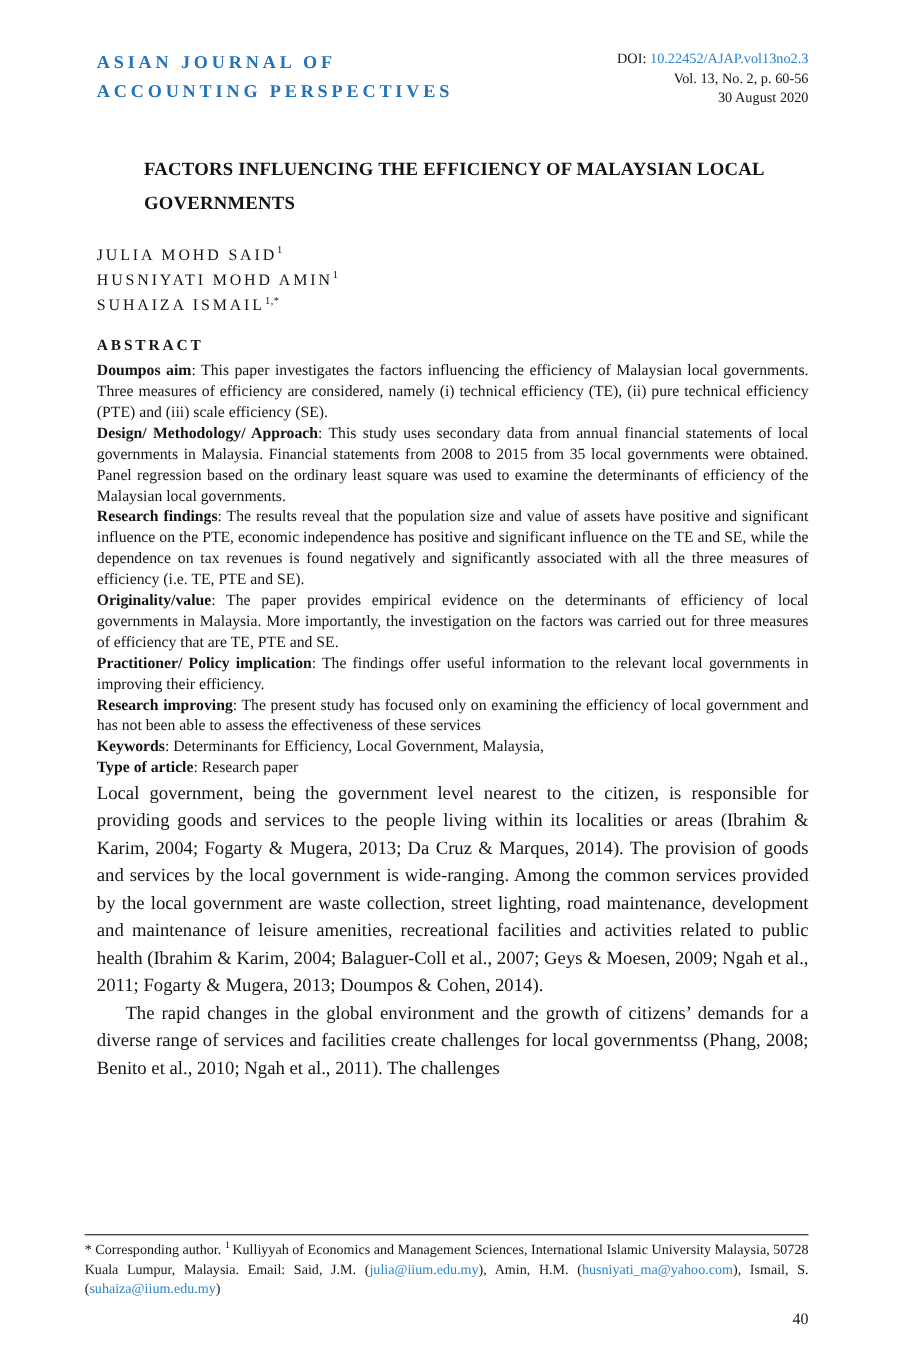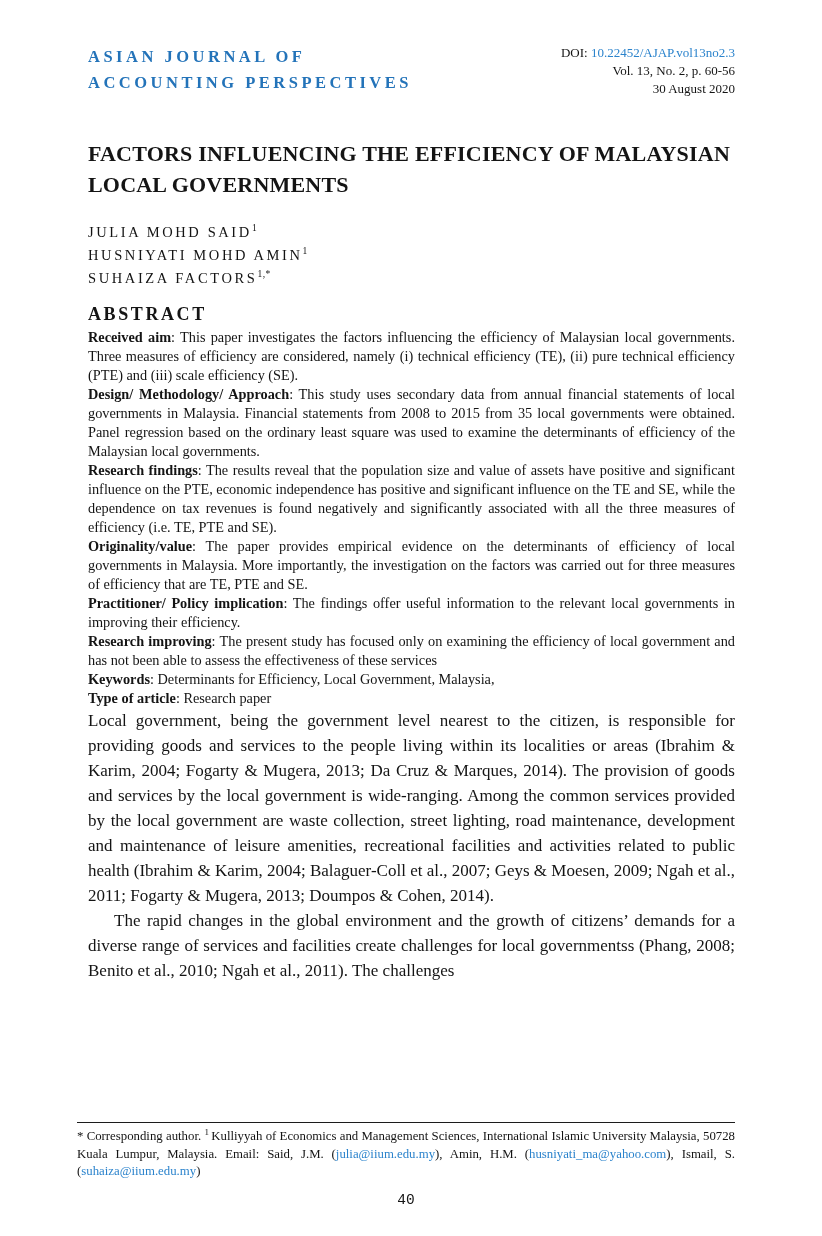--- a/index.html
+++ b/index.html
@@ -37,25 +37,26 @@
     font-size:13px;
     line-height:18px;
     white-space:nowrap;
   }
   .pub-info .link{
     color:var(--link-blue);
     text-decoration:none;
   }
   
   .title{
-    font-size:22px;
+    font-size:17px;
     font-weight:bold;
     line-height:31px;
     letter-spacing:0.2px;
     margin-bottom:21px;
+    margin-left:43px;
   }
   .authors{
     font-size:14.5px;
     letter-spacing:2.6px;
     line-height:23px;
     margin-bottom:6px;
   }
   .authors sup{
     font-size:9.5px;
     letter-spacing:0.5px;
@@ -63,21 +64,21 @@
     line-height:0;
   }
   
   .meta{
     font-size:13px;
     line-height:18px;
     margin-bottom:15px;
   }
   
   .abstract-heading{
-    font-size:18px;
+    font-size:14px;
     font-weight:bold;
     letter-spacing:2.6px;
     line-height:19px;
     margin-bottom:4px;
   }
   .abs-p{
     font-size:14.3px;
     line-height:19px;
     text-align:justify;
   }
@@ -112,24 +113,23 @@
   .footnote sup{
     font-size:9px;
     vertical-align:super;
     line-height:0;
   }
   .footnote a{
     color:var(--link-blue);
     text-decoration:none;
   }
   .page-number{
-    text-align:center;
+    text-align:right;
     font-size:14.5px;
     margin-top:11px;
-    font-family:Liberation Mono, monospace;
   }
 </style>
 </head>
 <body>
 
 <div class="page">
 
   <header class="masthead">
     <div class="journal-name">
       <div>ASIAN JOURNAL OF</div>
@@ -140,30 +140,30 @@
       <div>Vol. 13, No. 2, p. 60-56</div>
       <div>30 August 2020</div>
     </div>
   </header>
 
   <h1 class="title">FACTORS INFLUENCING THE EFFICIENCY OF MALAYSIAN LOCAL GOVERNMENTS</h1>
 
   <div class="authors" id="authors">
       <div><span>JULIA MOHD SAID</span><sup>1</sup></div>
       <div><span>HUSNIYATI MOHD AMIN</span><sup>1</sup></div>
-      <div><span>SUHAIZA FACTORS</span><sup>1,*</sup></div>
+      <div><span>SUHAIZA ISMAIL</span><sup>1,*</sup></div>
     </div>
 
   <div class="meta">
   </div>
 
   <section>
     <h2 class="abstract-heading">ABSTRACT</h2>
     <div id="abstract-body">
-        <p class="abs-p"><b>Received aim</b>: This paper investigates the factors influencing the efficiency of Malaysian local governments. Three measures of efficiency are considered, namely (i) technical efficiency (TE), (ii) pure technical efficiency (PTE) and (iii) scale efficiency (SE).</p>
+        <p class="abs-p"><b>Doumpos aim</b>: This paper investigates the factors influencing the efficiency of Malaysian local governments. Three measures of efficiency are considered, namely (i) technical efficiency (TE), (ii) pure technical efficiency (PTE) and (iii) scale efficiency (SE).</p>
         <p class="abs-p"><b>Design/ Methodology/ Approach</b>: This study uses secondary data from annual financial statements of local governments in Malaysia. Financial statements from 2008 to 2015 from 35 local governments were obtained. Panel regression based on the ordinary least square was used to examine the determinants of efficiency of the Malaysian local governments.</p>
         <p class="abs-p"><b>Research findings</b>: The results reveal that the population size and value of assets have positive and significant influence on the PTE, economic independence has positive and significant influence on the TE and SE, while the dependence on tax revenues is found negatively and significantly associated with all the three measures of efficiency (i.e. TE, PTE and SE).</p>
         <p class="abs-p"><b>Originality/value</b>: The paper provides empirical evidence on the determinants of efficiency of local governments in Malaysia. More importantly, the investigation on the factors was carried out for three measures of efficiency that are TE, PTE and SE.</p>
         <p class="abs-p"><b>Practitioner/ Policy implication</b>: The findings offer useful information to the relevant local governments in improving their efficiency.</p>
         <p class="abs-p"><b>Research improving</b>: The present study has focused only on examining the efficiency of local government and has not been able to assess the effectiveness of these services</p>
         <p class="abs-p"><b>Keywords</b>: Determinants for Efficiency, Local Government, Malaysia,</p>
         <p class="abs-p"><b>Type of article</b>: Research paper</p>
       </div>
   </section>
 

